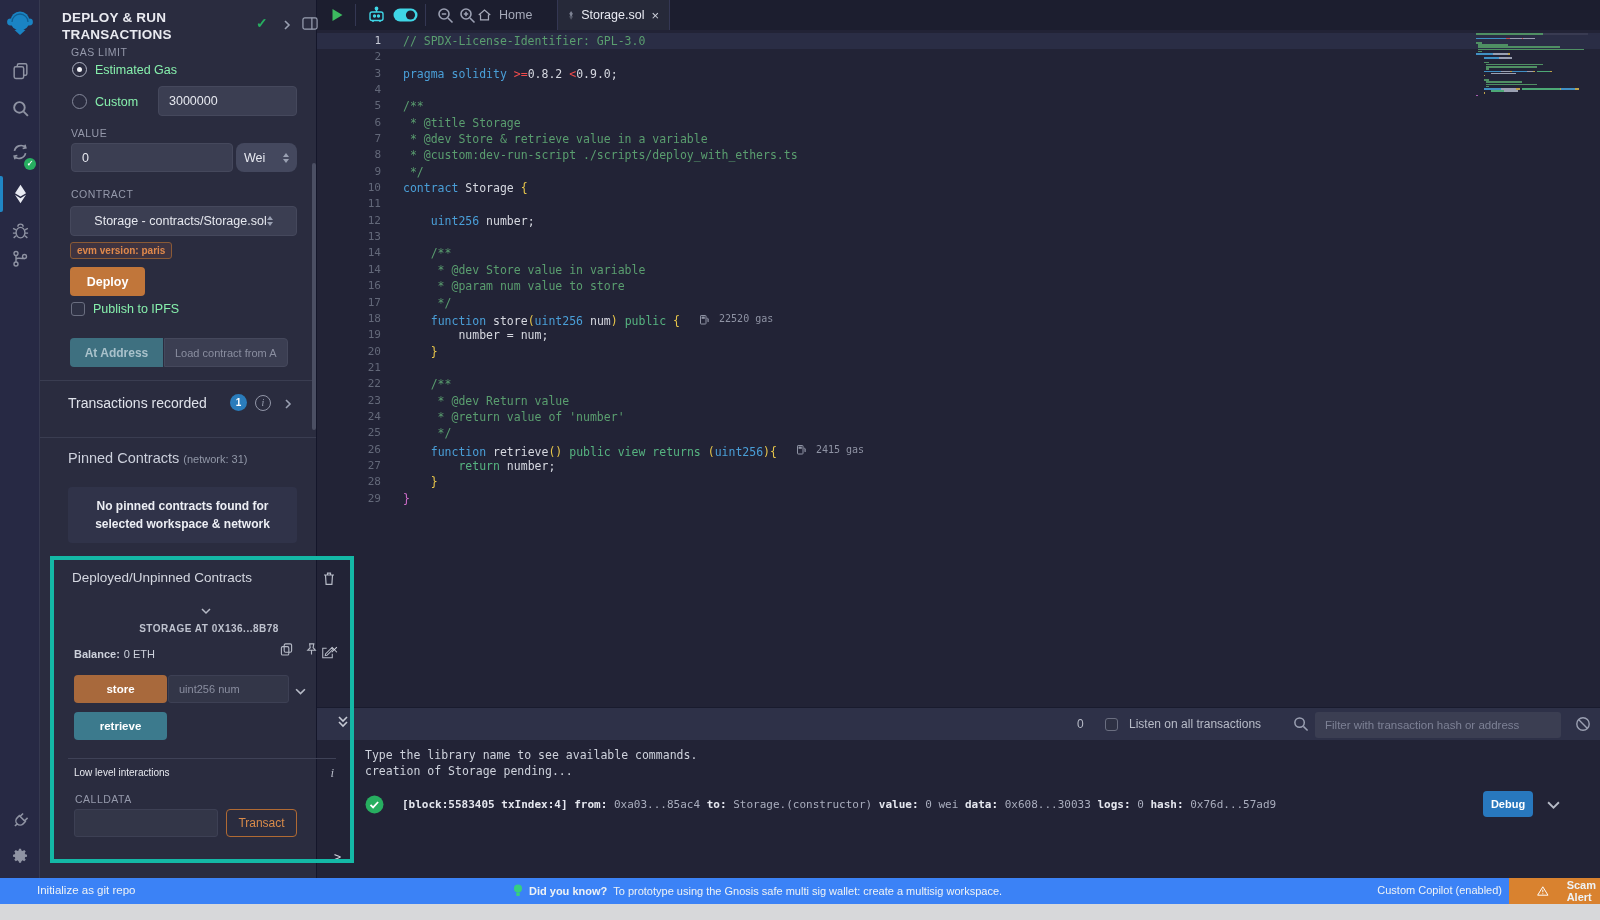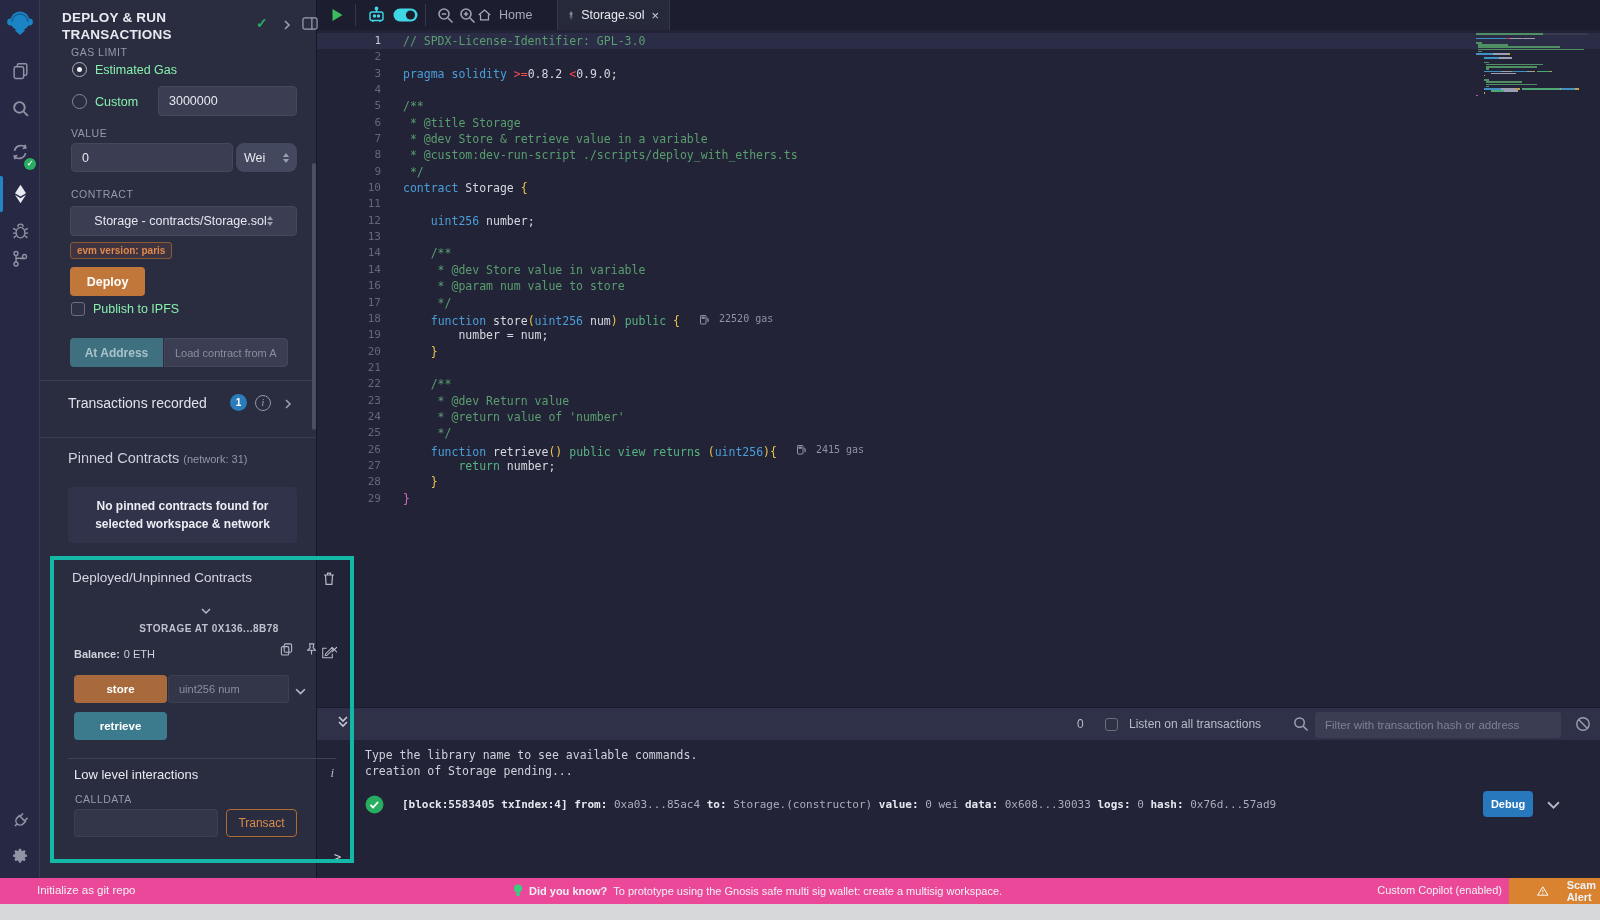--- a/index.html
+++ b/index.html
@@ -49,21 +49,21 @@
   .inst-row { position:absolute; left:20px; right:12px; top:48px; display:flex; align-items:center; gap:8px;flex-direction:column; }
   .inst-name { color:#bfc3cf; font-size:10px; font-weight:bold; letter-spacing:.5px; margin-left:6px; }
   .inst-icons { margin-left:auto; display:flex; align-items:center; gap:12px; }
   .bal-row { position:absolute; left:20px; right:16px; top:86px; display:flex; align-items:center; color:#cdd1db; font-size:11px; }
   .mini-btn { position:absolute; left:20px; width:93px; height:28px; font-size:11.5px; }
   .store-btn { top:115px; background:#a8693c; }
   .retr-btn { top:152px; background:#3c7a8d; }
   .store-input { position:absolute; left:114px; top:115px; width:121px; height:28px; background:#333648; border:1px solid #3d4054; font-size:11px; border-radius:3px; }
   .store-chev { position:absolute; left:241px; top:122px; }
   .ll-divider { position:absolute; left:14px; right:14px; top:198px; height:1px; background:#3f4257; }
-  .ll-title { position:absolute; left:20px; top:207px; color:#e8eaf0; font-size:13px; }
+  .ll-title { position:absolute; left:20px; top:207px; color:#e8eaf0; font-size:10px; }
   .ll-info { position:absolute; right:16px; top:205px; color:#b6bac6; font-style:italic; font-family:"Liberation Serif",serif; font-size:13px; }
   .calldata-lbl { left:21px; top:233px; }
   .calldata-input { position:absolute; left:20px; top:249px; width:144px; height:28px; background:#333648; border:1px solid #3d4054; border-radius:3px; }
   .transact-btn { position:absolute; left:172px; top:249px; width:71px; height:28px; background:transparent; border:1px solid #b06a33; color:#d98b4a; font-size:12px; font-weight:normal; border-radius:4px; }
   .pscroll { position:absolute; left:272px; top:163px; width:4px; height:267px; background:#4b4f63; border-radius:2px; }
 
   
   .main { position:absolute; left:317px; top:0; width:1283px; height:878px; background:#222336; }
   .toolbar { position:absolute; left:0; top:0; right:0; height:30px; background:#1c1e2f; }
   .tb { position:absolute; top:0; height:30px; display:flex; align-items:center; }
@@ -102,21 +102,21 @@
   .tline { position:absolute; left:48px; color:#ced2dc; font-size:11.5px; }
   .tx-row { position:absolute; left:48px; right:40px; top:49px; height:30px; display:flex; align-items:center; }
   .tx-check { flex:none; }
   .tx-text { margin-left:18px; font-size:11px; color:#a9adbd; white-space:nowrap; overflow:hidden; flex:1; }
   .tx-b { color:#e4e6ee; font-weight:bold; }
   .debug-btn { width:50px; height:26px; background:#2878be; font-size:11px; flex:none; }
   .tx-chev { margin-left:14px; flex:none; }
   .prompt { position:absolute; left:17px; top:110px; color:#d0d3dc; font-size:12px; }
 
   
-  .statusbar { position:absolute; left:0; top:878px; width:1600px; height:26px; background:#ec4899; color:#eef2f5; font-size:11.5px; z-index:6; }
+  .statusbar { position:absolute; left:0; top:878px; width:1600px; height:26px; background:#3b82f6; color:#eef2f5; font-size:11.5px; z-index:6; }
   .sb-left { position:absolute; left:37px; top:6px; }
   .sb-tip { position:absolute; left:513px; top:6px; display:flex; align-items:center; gap:6px; font-size:11px; }
   .sb-tip b { font-size:11px; }
   .sb-copilot { position:absolute; right:98px; top:6px; font-size:11px; }
   .sb-scam { position:absolute; left:1509px; top:0; width:105px; height:26px; background:#d9822f; display:flex; align-items:center; justify-content:center; gap:18px; font-weight:bold; font-size:11px;padding-left:28px; }
   .bottom-strip { position:absolute; left:0; top:904px; width:1600px; height:16px; background:#d7d8da; }
 
   input::placeholder { color:#8a8ea0; }
 </style>
 </head>

